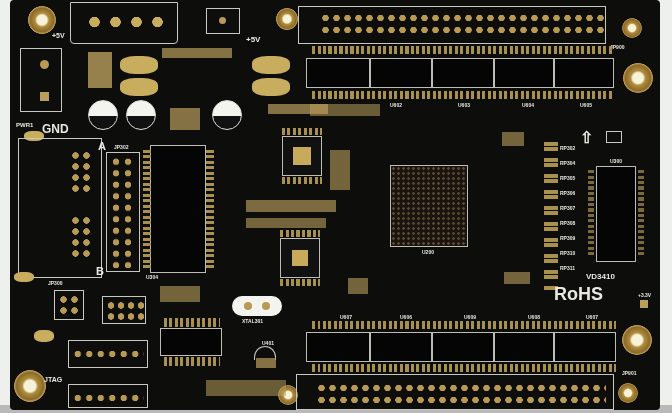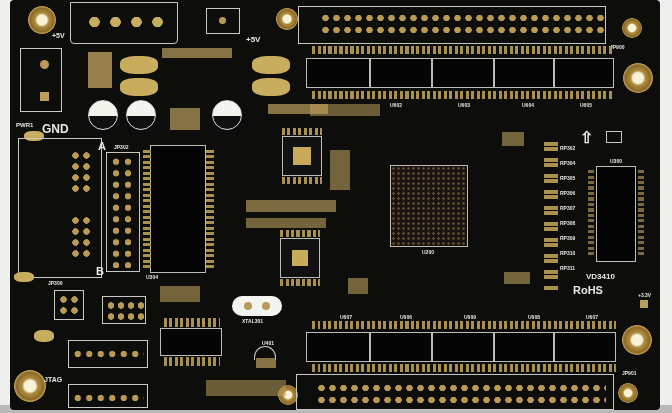--- a/index.html
+++ b/index.html
@@ -108,21 +108,21 @@
   <div class="smd" style="left:494px;top:272px;width:26px;height:12px;opacity:.6"></div>
 
   <div class="chip" style="left:586px;top:166px;width:40px;height:96px"></div>
   <div class="vpads" style="left:578px;top:170px;width:6px;height:88px;opacity:.7"></div>
   <div class="vpads" style="left:628px;top:170px;width:6px;height:88px;opacity:.7"></div>
   <span class="silk" style="left:600px;top:158px;font-size:5px">U300</span>
   <span class="silk" style="left:570px;top:128px;font-size:16px">⇧</span>
   <div class="box" style="left:596px;top:131px;width:16px;height:12px"></div>
 
   <span class="silk" style="left:576px;top:272px;font-size:8px">VD3410</span>
-  <span class="silk" style="left:563px;top:284px;font-size:11px">RoHS</span>
+  <span class="silk" style="left:544px;top:284px;font-size:18px">RoHS</span>
   <span class="silk" style="left:628px;top:292px;font-size:5px">+3.3V</span>
   <div class="smd" style="left:630px;top:300px;width:8px;height:8px"></div>
 
   <div class="box" style="left:288px;top:6px;width:308px;height:38px"></div>
   <div class="pinrow" style="left:310px;top:12px;width:284px;height:24px;background-size:11px 12px"></div>
   <span class="silk" style="left:600px;top:44px;font-size:5px">JP900</span>
 
   <div class="pads" style="left:302px;top:46px;width:300px;height:8px"></div>
   <div class="chip" style="left:296px;top:58px;width:64px;height:30px"></div>
   <div class="chip" style="left:360px;top:58px;width:62px;height:30px"></div>

